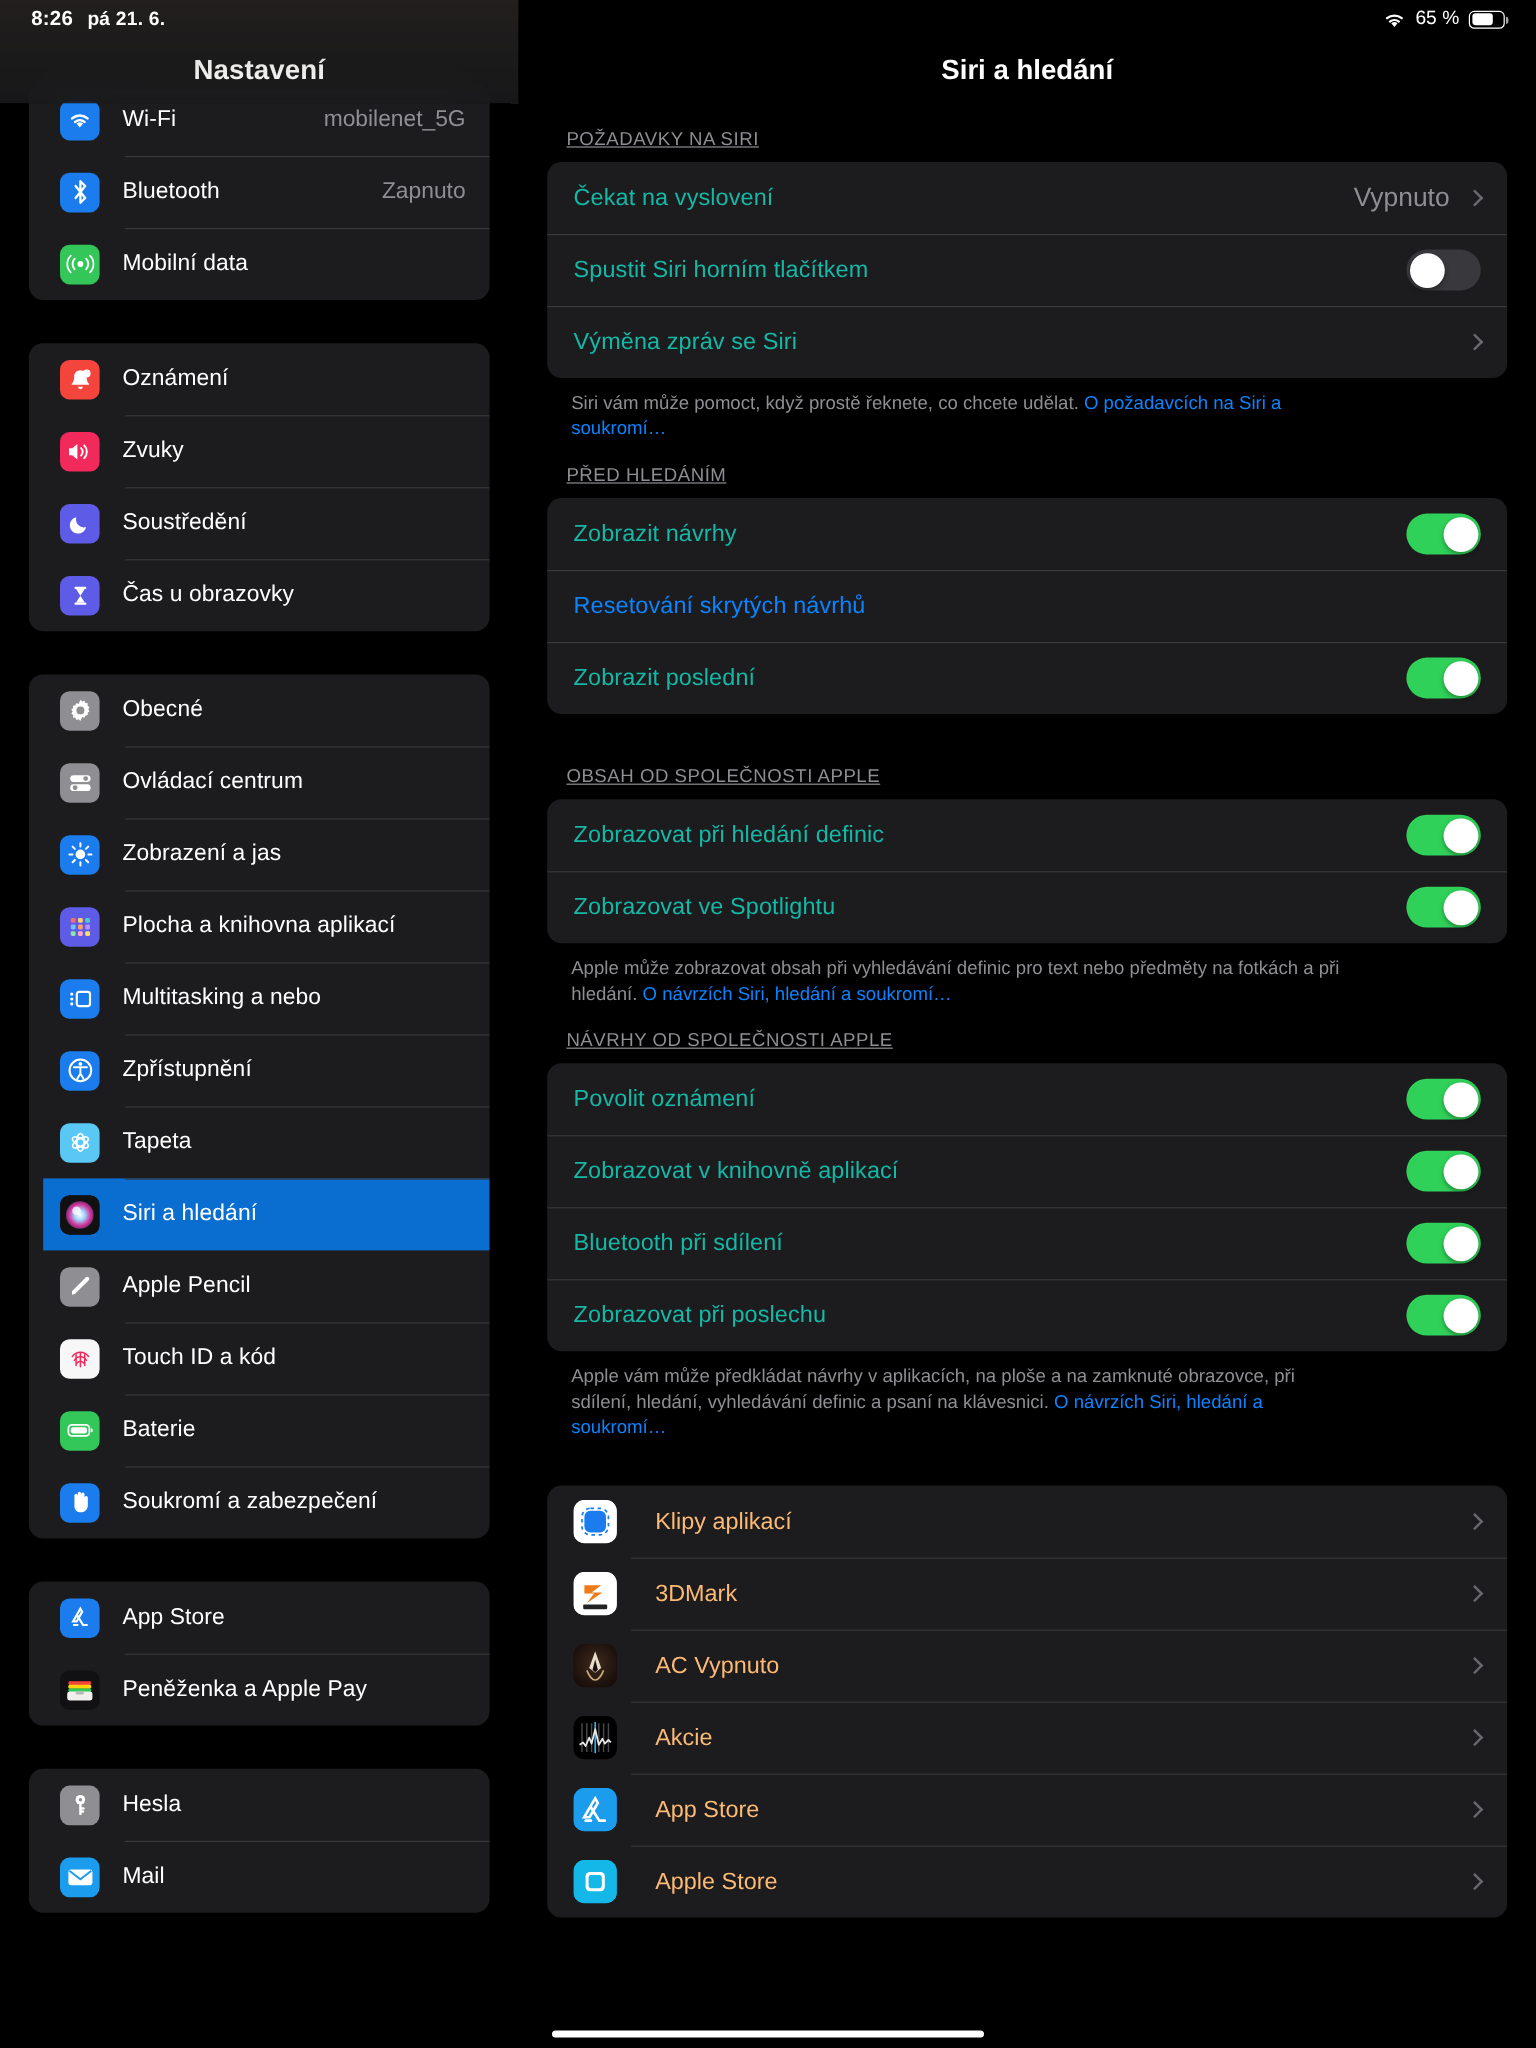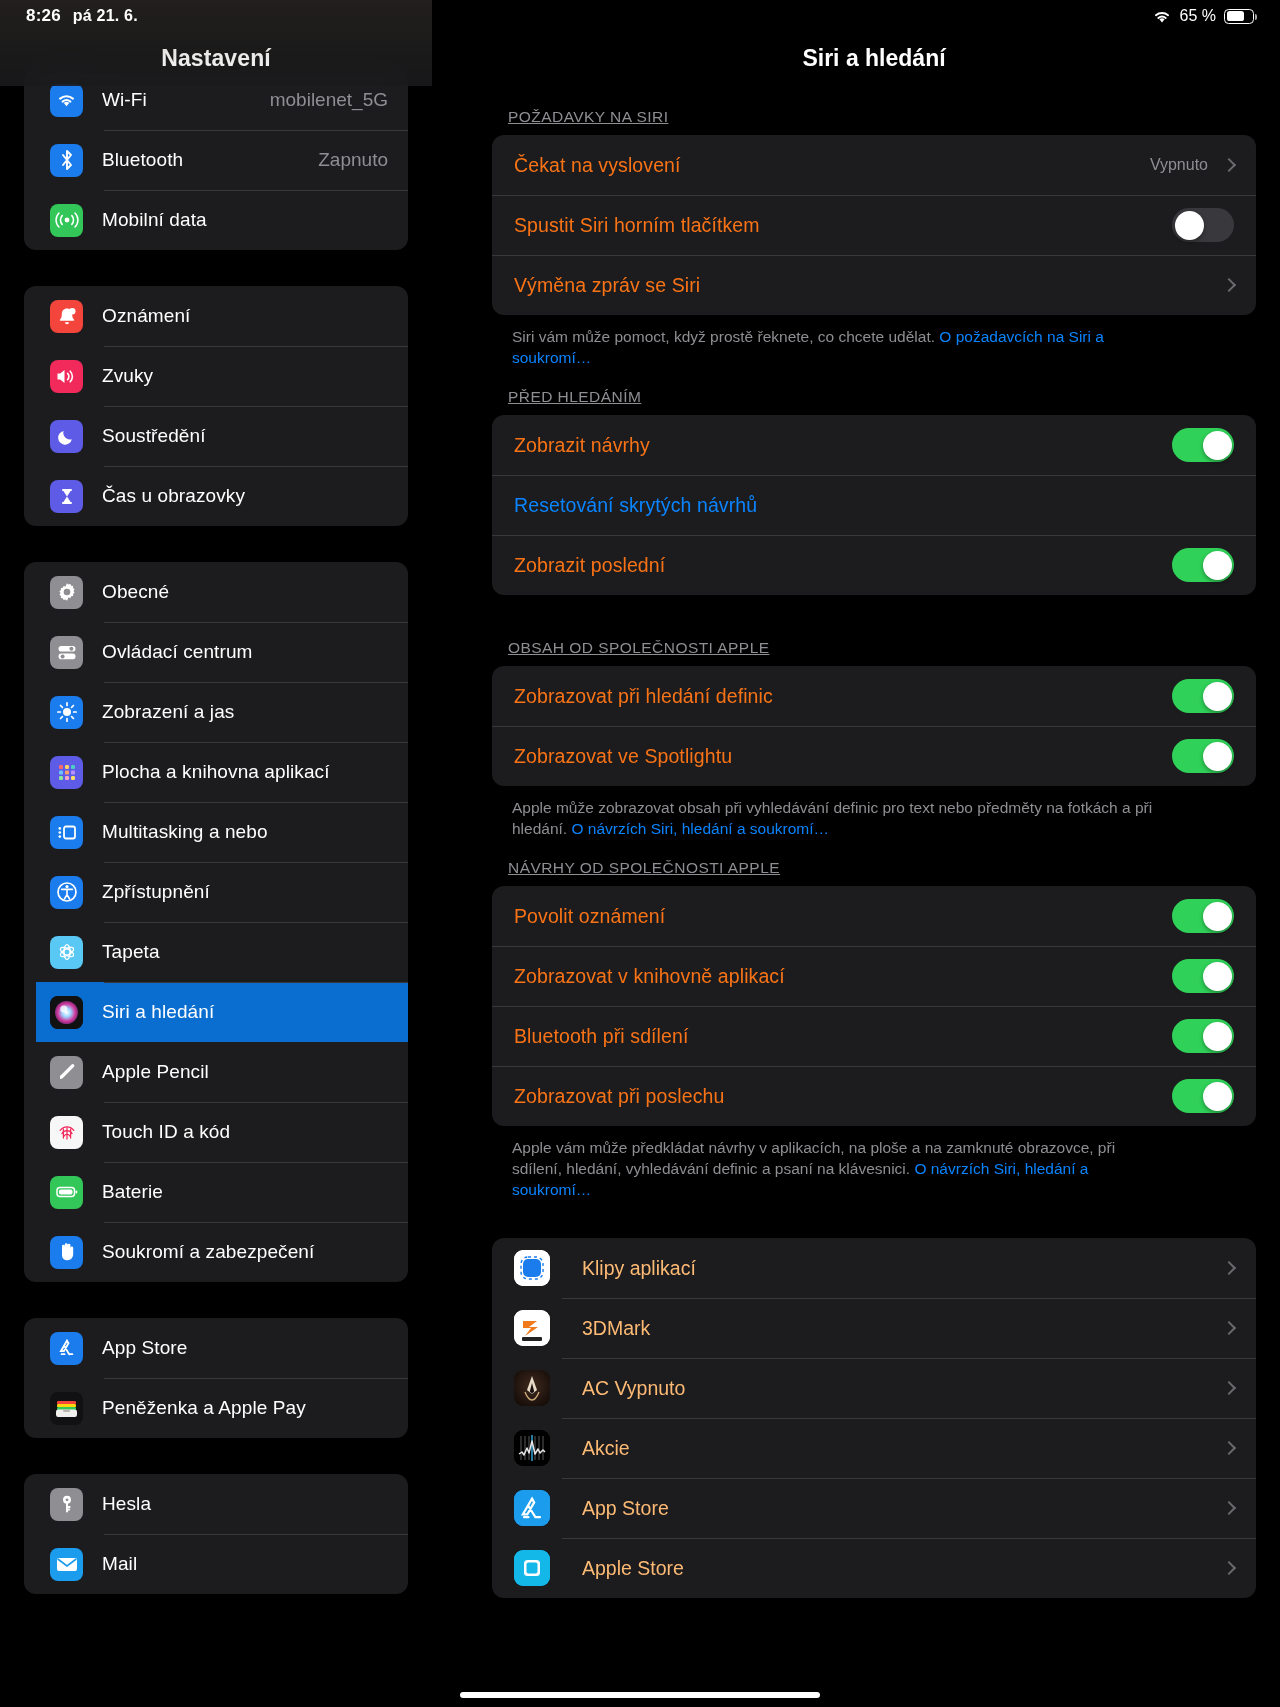--- a/index.html
+++ b/index.html
@@ -3,21 +3,21 @@
 <meta charset="utf-8">
 <style>
   * { box-sizing: border-box; margin: 0; padding: 0; }
   html, body {
     width: 1280px; height: 1707px;
     background: #000;
     font-family: "Liberation Sans", sans-serif;
     -webkit-font-smoothing: antialiased;
     overflow: hidden;
   }
-  .screen { position: relative; width: 1280px; height: 1707px; background: #000; display: flex; gap: 36px; }
+  .screen { position: relative; width: 1280px; height: 1707px; background: #000; display: flex; }
 
   
   .statusbar {
     position: absolute; top: 0; left: 0; width: 1280px; height: 32px;
     display: flex; align-items: center; justify-content: space-between;
     padding: 0 26px 0 26px; z-index: 40; pointer-events: none;
   }
   .status-left { display: flex; align-items: baseline; gap: 12px; color: #fff; font-size: 17px; font-weight: 600; letter-spacing: .2px; }
   .status-date { font-size: 16px; font-weight: 600; text-align: right; }
   .status-right { display: flex; align-items: center; gap: 8px; color: #fff; font-size: 16px; font-weight: 500; }
@@ -80,23 +80,23 @@
     background: #1c1c1e; border-radius: 12px; margin: 0 24px; overflow: hidden;
   }
   .row {
     position: relative; display: flex; align-items: center;
     min-height: 60px; padding: 0 22px 0 22px;
   }
   .row + .row::before {
     content: ""; position: absolute; left: 0; right: 0; top: 0; height: 1px; background: #38383a;
   }
   .row.with-icon + .row.with-icon::before { left: 70px; }
-  .row-label { color: #f97316; font-size: 19.5px; flex: 1; letter-spacing: .1px; }
+  .row-label { color: #14b8a6; font-size: 19.5px; flex: 1; letter-spacing: .1px; }
   .row-label.link { color: #0a84ff; }
-  .row-value { color: #8e8e93; font-size: 16px; margin-right: 12px; }
+  .row-value { color: #8e8e93; font-size: 22px; margin-right: 12px; }
   .chevron {
     width: 10px; height: 10px; border-right: 2.2px solid #6a6a6e; border-top: 2.2px solid #6a6a6e;
     transform: rotate(45deg); flex: 0 0 auto; margin-left: 4px;
   }
   .footer-note {
     color: #8e8e93; font-size: 15.5px; line-height: 1.33;
     padding: 12px 28px 0 44px; max-width: 720px;
   }
   .footer-note .lnk { color: #0a84ff; }
   .gap-s { height: 20px; }

